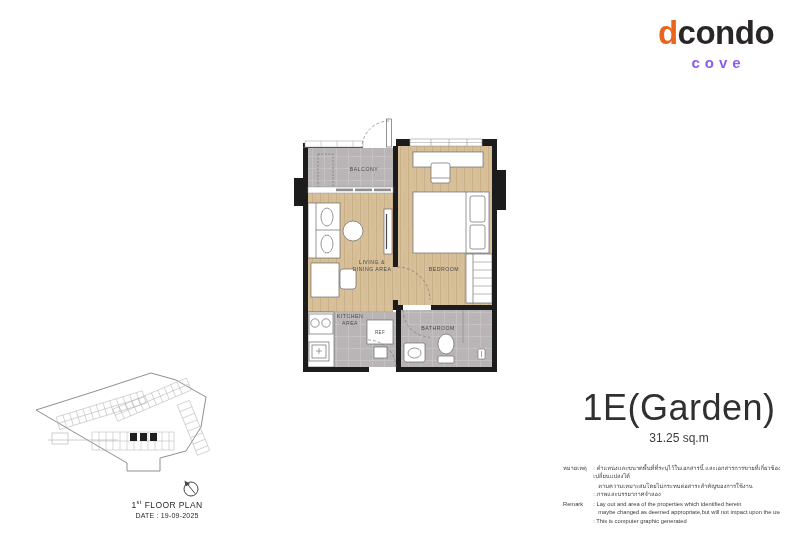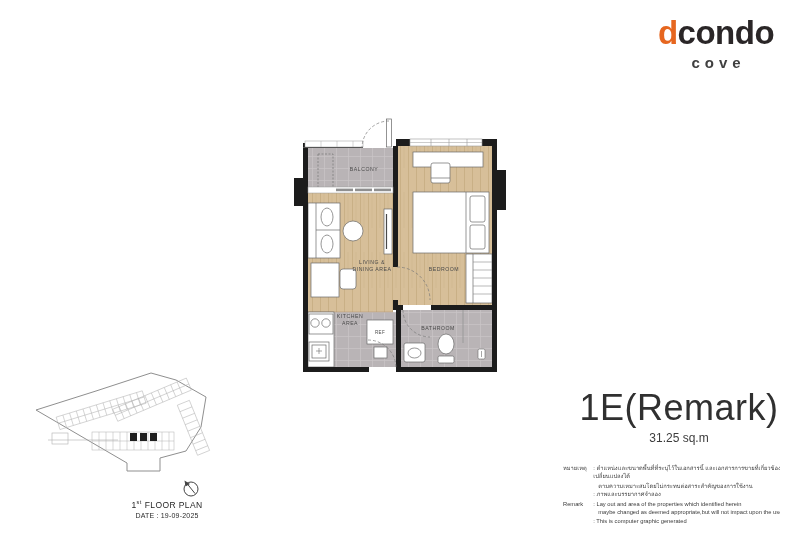--- a/index.html
+++ b/index.html
@@ -3,21 +3,21 @@
 <meta charset="utf-8">
 <style>
   html,body{margin:0;padding:0;background:#fff;}
   .canvas{position:relative;width:780px;height:533px;background:#ffffff;overflow:hidden;
           font-family:"Liberation Sans",sans-serif;}
 
   
   .logo{position:absolute;left:640px;top:16px;width:152px;text-align:center;line-height:1;}
   .logo .brand{font-size:33px;font-weight:bold;color:#2a2627;letter-spacing:-0.5px;}
   .logo .brand .d{color:#e6661f;}
-  .logo .sub{font-size:15px;font-weight:bold;color:#404040;letter-spacing:5px;margin-top:6px;text-indent:5px;}
+  .logo .sub{font-size:15px;font-weight:bold;color:#8b5cf6;letter-spacing:5px;margin-top:6px;text-indent:5px;}
 
   
   .unit-block{position:absolute;left:572px;top:388px;width:214px;text-align:center;color:#333;}
   .unit-name{font-size:36px;font-weight:400;letter-spacing:0.5px;line-height:1.1;color:#303030;}
   .unit-area{font-size:12px;color:#3c3c3c;margin-top:3px;}
 
   
   .remarks{position:absolute;left:563px;top:464px;width:330px;font-size:8px;line-height:1.55;
            color:#3a3a3a;transform:scale(0.72);transform-origin:0 0;}
   .remark-row{display:grid;grid-template-columns:42px auto;}
@@ -228,21 +228,21 @@
       <polygon points="184.5,480.5 190,484 185.5,486.5" fill="#444"></polygon>
     </g>
   </svg>
 
   <div class="siteplan-caption">
     <div class="fp-title"><span>1</span><sup>st</sup><span class="sp">FLOOR PLAN</span></div>
     <div class="fp-date">DATE : 19-09-2025</div>
   </div>
 
   <div class="unit-block">
-    <div class="unit-name">1E(Remark)</div>
+    <div class="unit-name">1E(Garden)</div>
     <div class="unit-area">31.25 sq.m</div>
   </div>
 
   <div class="remarks">
     <div class="remark-row">
       <span class="lbl">หมายเหตุ</span>
       <span class="txt">: ตำแหน่งและขนาดพื้นที่ที่ระบุไว้ในเอกสารนี้ และเอกสารการขายที่เกี่ยวข้อง อาจเปลี่ยนแปลงได้</span>
     </div>
     <div class="remark-row indent">
       <span class="lbl"></span>

